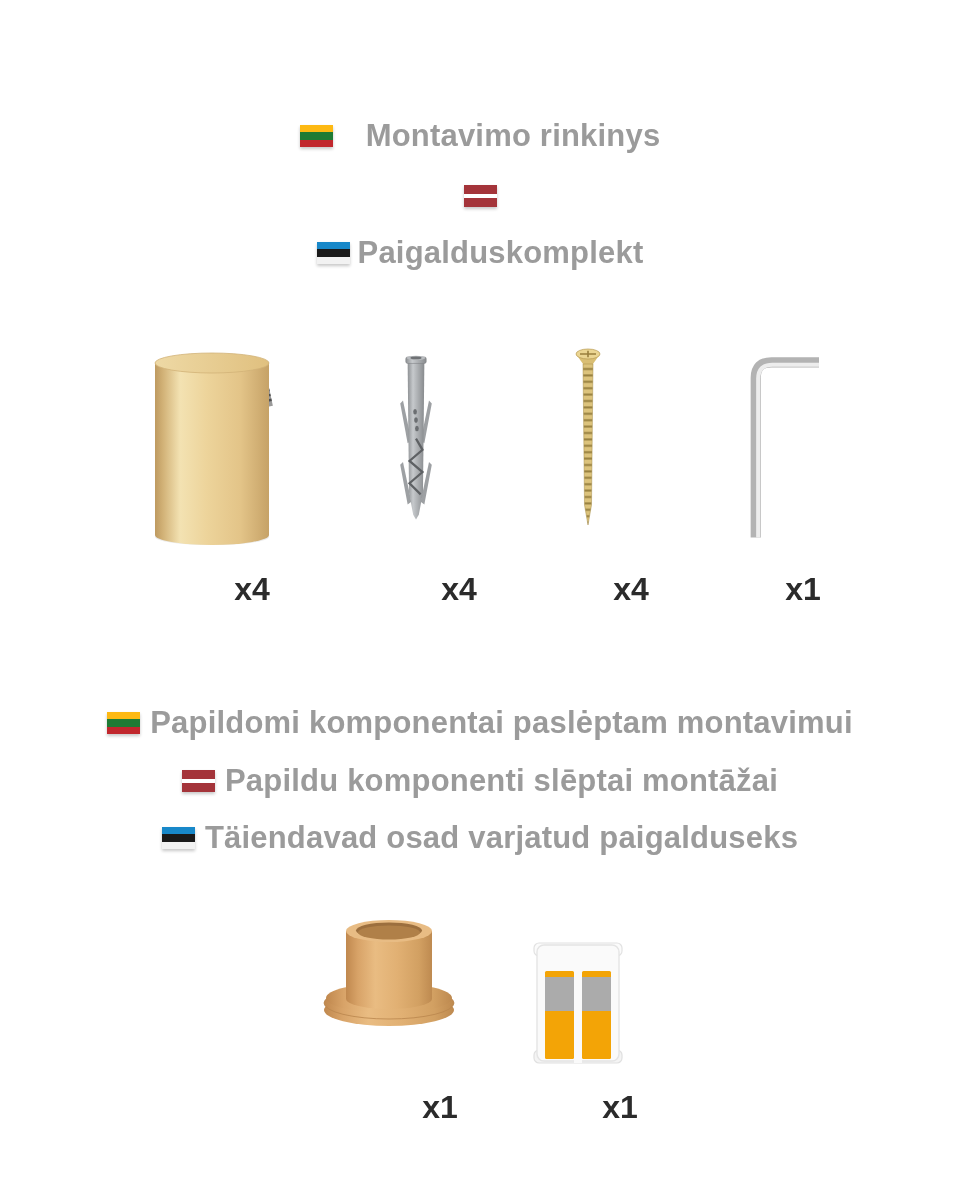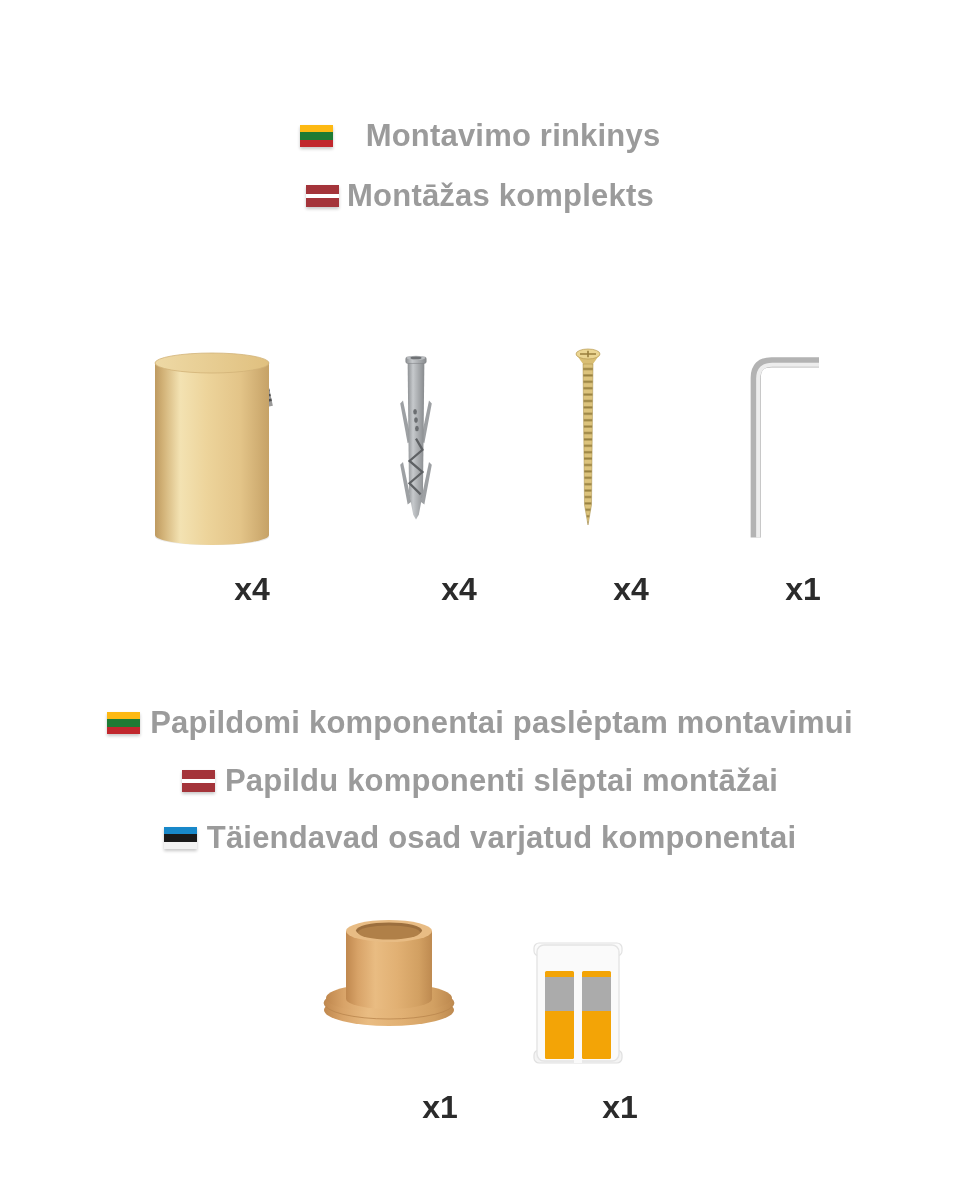--- a/index.html
+++ b/index.html
@@ -42,21 +42,28 @@
         <i class="s3"></i>
       </span>
     <span class="heading-text">Montavimo rinkinys</span>
   </div>
   <div class="heading-row g-sm" style="top:177px">
     <span class="flag flag-lv">
         <i class="s1"></i>
         <i class="s2"></i>
         <i class="s3"></i>
       </span>
-    <span class="heading-text">Montāžas komplekts</span>
+  </div>
+  <div class="heading-row g-sm" style="top:234px">
+    <span class="flag flag-ee">
+        <i class="s1"></i>
+        <i class="s2"></i>
+        <i class="s3"></i>
+      </span>
+    <span class="heading-text">Paigalduskomplekt</span>
   </div>
 
   <div class="item" style="left:151px;top:351px">
     <svg width="126" height="196" viewBox="0 0 126 196">
       <defs>
         <linearGradient id="gBrass" x1="0" y1="0" x2="1" y2="0">
           <stop offset="0" stop-color="#BE9A60"></stop>
             <stop offset="0.07" stop-color="#D2B277"></stop>
           <stop offset="0.22" stop-color="#F3E2B2"></stop>
             <stop offset="0.45" stop-color="#EDD49B"></stop>
@@ -147,21 +154,21 @@
         <i class="s3"></i>
       </span>
     <span class="heading-text">Papildomi komponentai paslėptam montavimui</span>
   </div>
   <div class="heading-row g-md" style="top:819px">
     <span class="flag flag-ee">
         <i class="s1"></i>
         <i class="s2"></i>
         <i class="s3"></i>
       </span>
-    <span class="heading-text">Täiendavad osad varjatud komponentai</span>
+    <span class="heading-text">Täiendavad osad varjatud paigalduseks</span>
   </div>
 
   <div class="item" style="left:322px;top:915px">
     <svg width="134" height="112" viewBox="0 0 134 112">
       <defs>
         <linearGradient id="gTan" x1="0" y1="0" x2="1" y2="0">
           <stop offset="0" stop-color="#C0884E"></stop>
             <stop offset="0.14" stop-color="#D8A368"></stop>
           <stop offset="0.34" stop-color="#E9BC82"></stop>
             <stop offset="0.6" stop-color="#E1B073"></stop>

